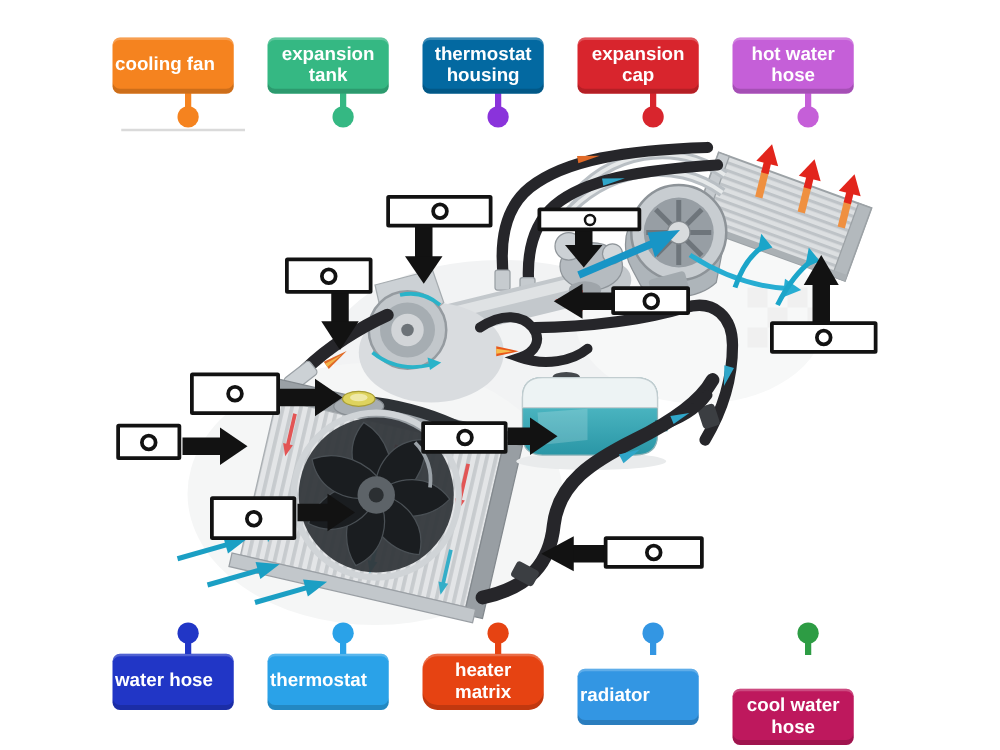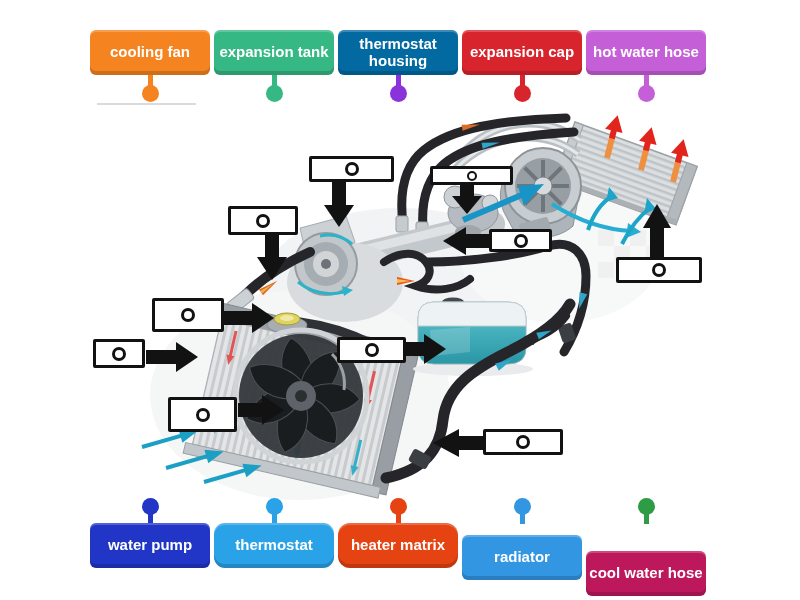--- a/index.html
+++ b/index.html
@@ -3,22 +3,22 @@
 <meta charset="utf-8">
 <style>
   html,body{margin:0;padding:0;}
   body{
     width:800px;height:600px;position:relative;overflow:hidden;
     background:#ffffff;
     font-family:"Liberation Sans","DejaVu Sans",sans-serif;
   }
   
   .chip{
-    position:absolute;width:120px;height:45px;border-radius:6px;
-    display:flex;align-items:center;justify-content:center;text-align:center;
+    position:absolute;width:97px;height:45px;border-radius:6px;
+    display:flex;align-items:center;text-align:center;
     color:#fff;font-weight:bold;font-size:15px;line-height:1.12;
     box-shadow:inset 0 2px 0 rgba(255,255,255,.22), inset 0 -4px 0 rgba(0,0,0,.16);
     cursor:grab;z-index:7;padding:2px;box-sizing:border-box;
   }
   .stem{position:absolute;width:5px;z-index:6;}
   .dot{position:absolute;width:17px;height:17px;border-radius:50%;z-index:6;}
   
   .zone{
     position:absolute;background:#fff;border:3px solid #121212;border-radius:2px;
     display:flex;align-items:center;justify-content:center;z-index:5;box-sizing:border-box;
@@ -369,26 +369,26 @@
 
 <div class="chip" style="left: 586px; top: 30px; background-color: rgb(197, 95, 216);">
     <span>hot water hose</span>
   </div>
 <div class="stem" style="left: 644px; top: 74px; height: 14px; background-color: rgb(197, 95, 216);"></div>
 <div class="dot" style="left: 638px; top: 85px; background-color: rgb(197, 95, 216);"></div>
 
 <div class="dot" style="left: 142px; top: 498px; background-color: rgb(33, 54, 198);"></div>
 <div class="stem" style="left: 148px; top: 513px; height: 11px; background-color: rgb(33, 54, 198);"></div>
 <div class="chip" style="left: 90px; top: 523px; background-color: rgb(33, 54, 198);">
-    <span>water pump</span>
+    <span>water hose</span>
   </div>
 
 <div class="dot" style="left: 266px; top: 498px; background-color: rgb(42, 162, 232);"></div>
 <div class="stem" style="left: 272px; top: 513px; height: 11px; background-color: rgb(42, 162, 232);"></div>
-<div class="chip" style="left: 214px; top: 523px; background-color: rgb(42, 162, 232); border-radius: 11px;">
+<div class="chip" style="left: 214px; top: 523px; background-color: rgb(42, 162, 232);">
     <span>thermostat</span>
   </div>
 
 <div class="dot" style="left: 390px; top: 498px; background-color: rgb(230, 67, 18);"></div>
 <div class="stem" style="left: 396px; top: 513px; height: 11px; background-color: rgb(230, 67, 18);"></div>
 <div class="chip" style="left: 338px; top: 523px; background-color: rgb(230, 67, 18); border-radius: 12px;">
     <span>heater matrix</span>
   </div>
 
 <div class="dot" style="left: 514px; top: 498px; background-color: rgb(51, 150, 227);"></div>

